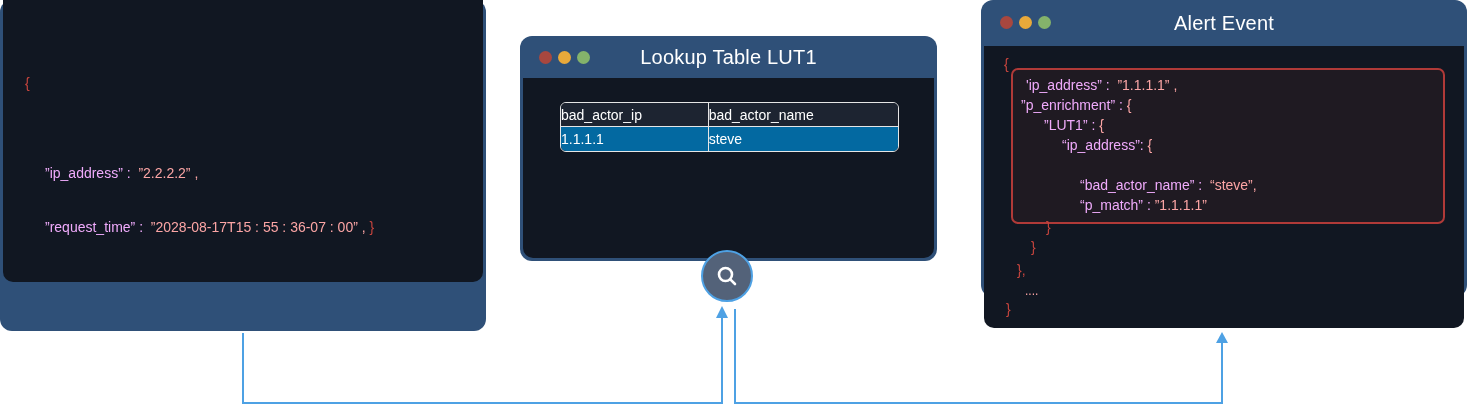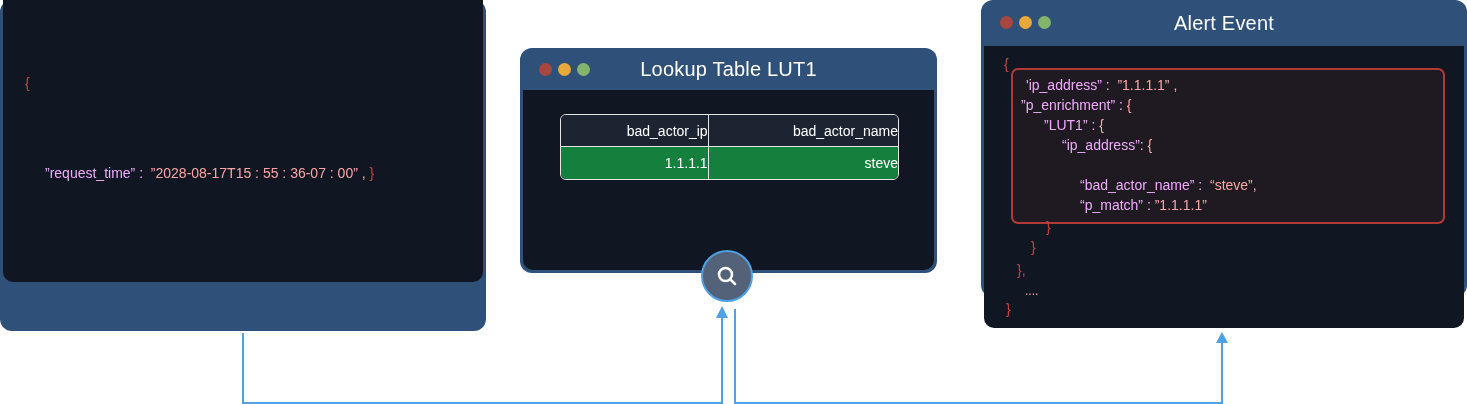--- a/index.html
+++ b/index.html
@@ -26,21 +26,21 @@
   .dot.green { background: #84b36b; }
   .title { color: #ffffff; font-size: 20px; letter-spacing: 0.2px; }
   .body {
     background: #111722;
     border-radius: 0 0 10px 10px;
     position: relative;
   }
 
   #win-logs { left: 0; top: 0; width: 486px; height: 331px; }
   #win-logs .body { height: 282px; padding: 38px 0 0 22px; }
-  #win-lut { left: 520px; top: 48px; width: 417px; height: 225px; }
+  #win-lut { left: 520px; top: 36px; width: 417px; height: 225px; }
   #win-lut .titlebar { height: 42px; }
   #win-lut .dots { top: 15px; }
   #win-lut .body { height: 180px; }
   #win-alert { left: 981px; top: 0; width: 486px; height: 297px; }
   #win-alert .body { height: 282px; }
 
   .code { font-size: 14px; line-height: 18px; color: #ffffff; white-space: pre; }
   .key { color: #f0abfc; }
   .brace { color: #c8453e; }
   .val { color: #fca5a5; }
@@ -55,28 +55,28 @@
     width: 339px;
     border-collapse: separate;
     border-spacing: 0;
     border: 1px solid #e6e6e6;
     border-radius: 6px;
     overflow: hidden;
     color: #ffffff;
     font-size: 14px;
   }
   table.lut th, table.lut td {
-    height: 32px;
-    text-align: right;
+    height: 24px;
+    text-align: left;
     font-weight: normal;
     border-right: 1px solid #e6e6e6;
     border-bottom: 1px solid #e6e6e6;
   }
   table.lut th { background: #1d2431; }
-  table.lut td { background: #15803d; margin-top: 16px; }
+  table.lut td { background: #0369a1; margin-top: 16px; }
   table.lut tr > *:last-child { border-right: none; }
   table.lut tr:last-child td { border-bottom: none; }
 
   .search-btn {
     position: absolute;
     left: 701px; top: 250px;
     width: 52px; height: 52px;
     border-radius: 50%;
     background: #536279;
     border: 2px solid #4ea1e4;
@@ -106,20 +106,21 @@
   </g>
   <polygon fill="#4ea1e4" points="716,318 728,318 722,306"></polygon>
   <polygon fill="#4ea1e4" points="1216,343 1228,343 1222,332"></polygon>
 </svg>
 
 <div class="window" id="win-logs">
   <div class="body code">
     <div class="log-block">
       <span class="open brace">{</span>
       <div class="lines">
+        <div><span class="key">”ip_address” :</span>  <span class="val">”2.2.2.2” ,</span></div>
         <div><span class="key">”request_time” :</span>  <span class="val">”2028-08-17T15 : 55 : 36-07 : 00” ,</span> <span class="brace">}</span></div>
       </div>
     </div>
     
     
   </div>
 </div>
 
 <div class="window" id="win-lut">
   <div class="titlebar">

